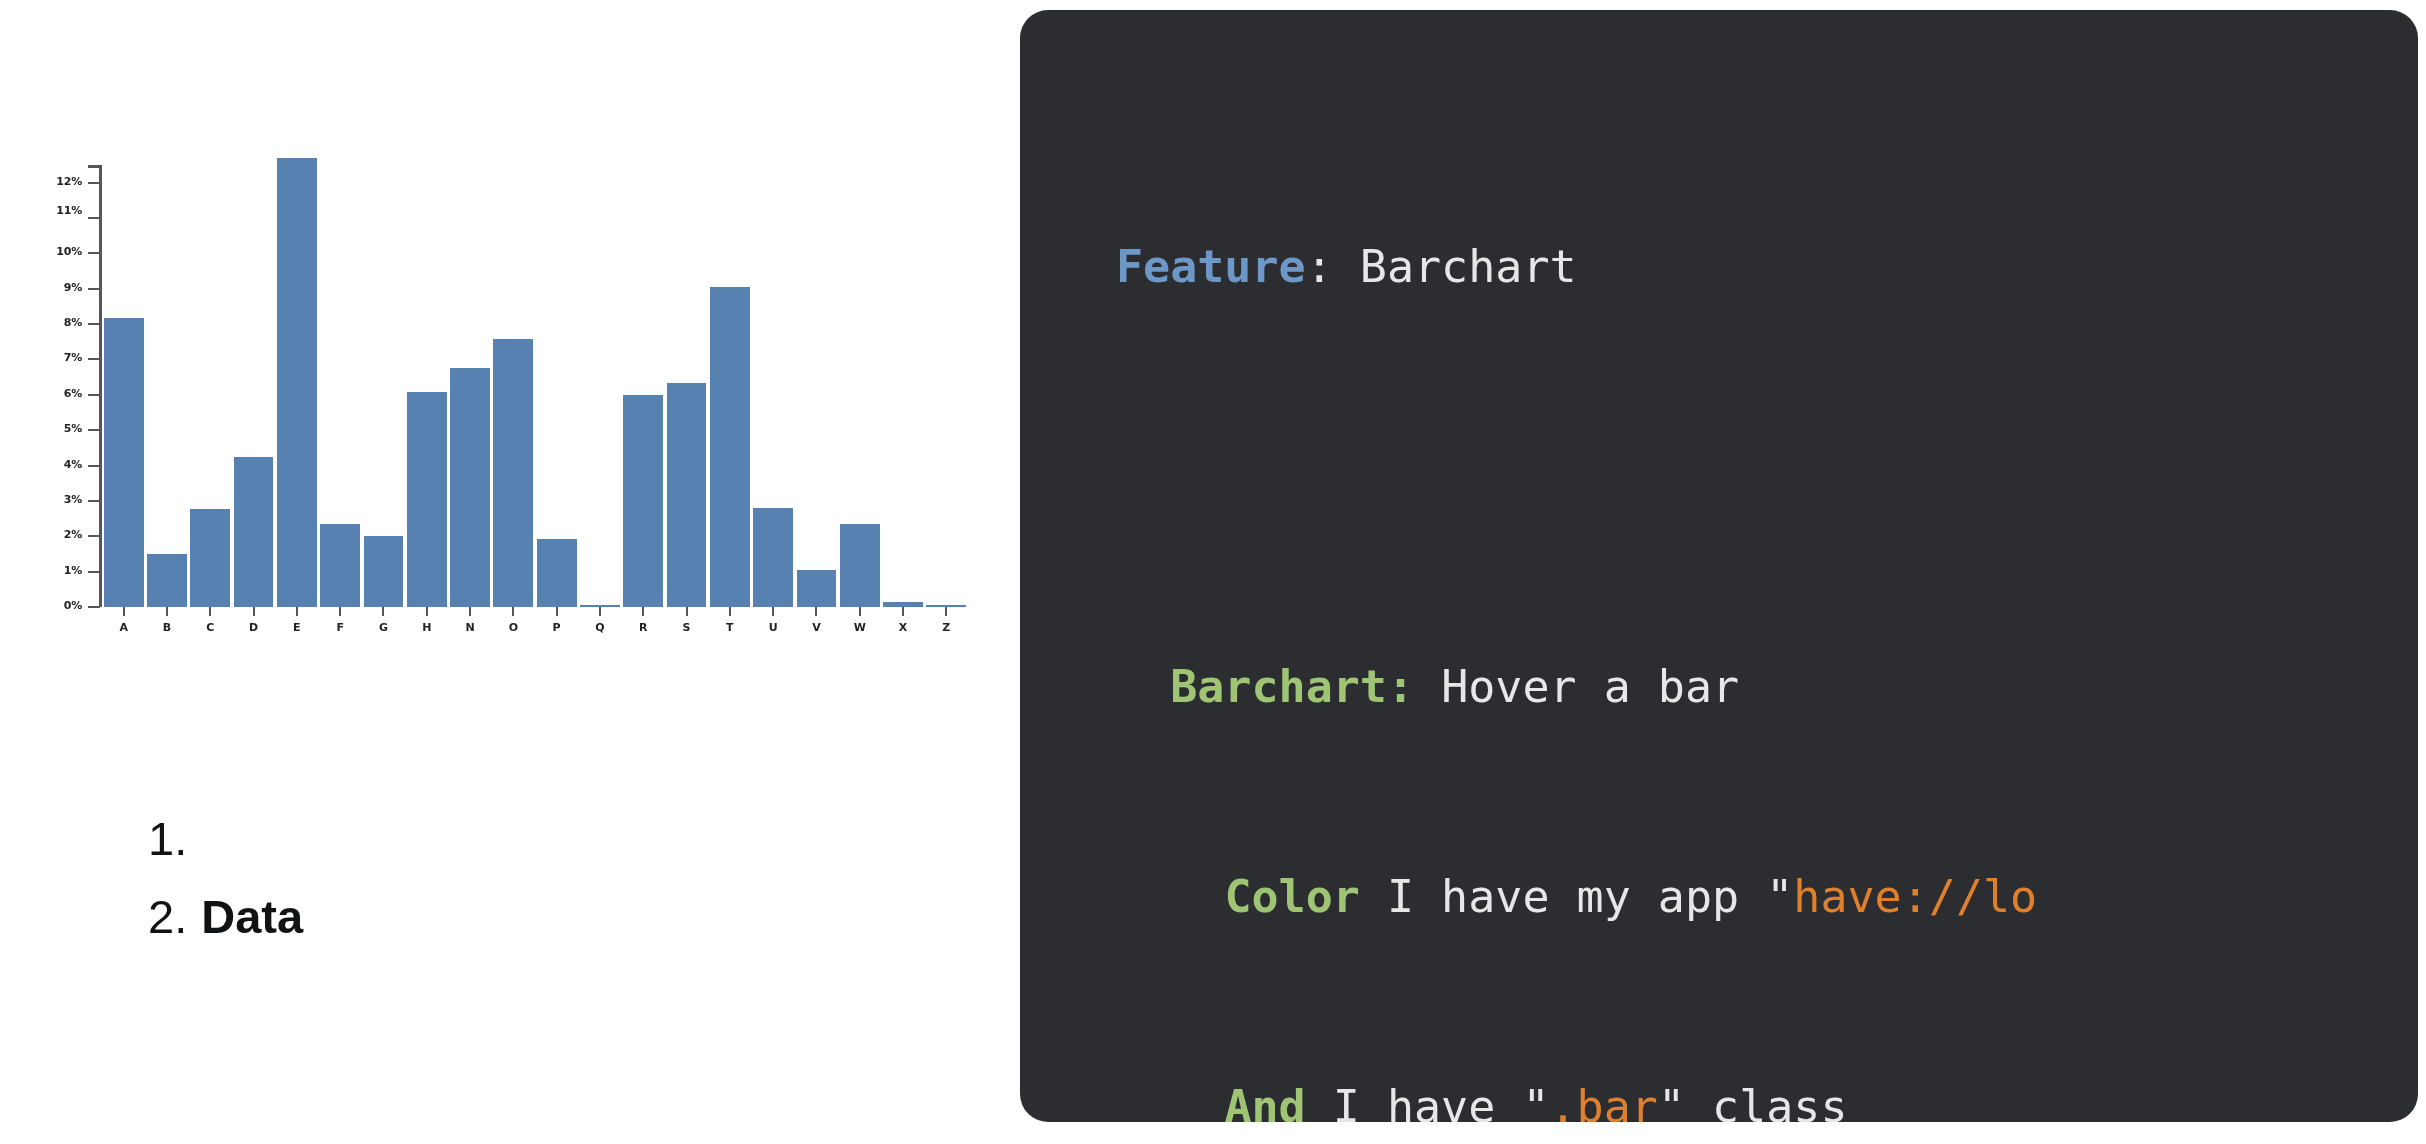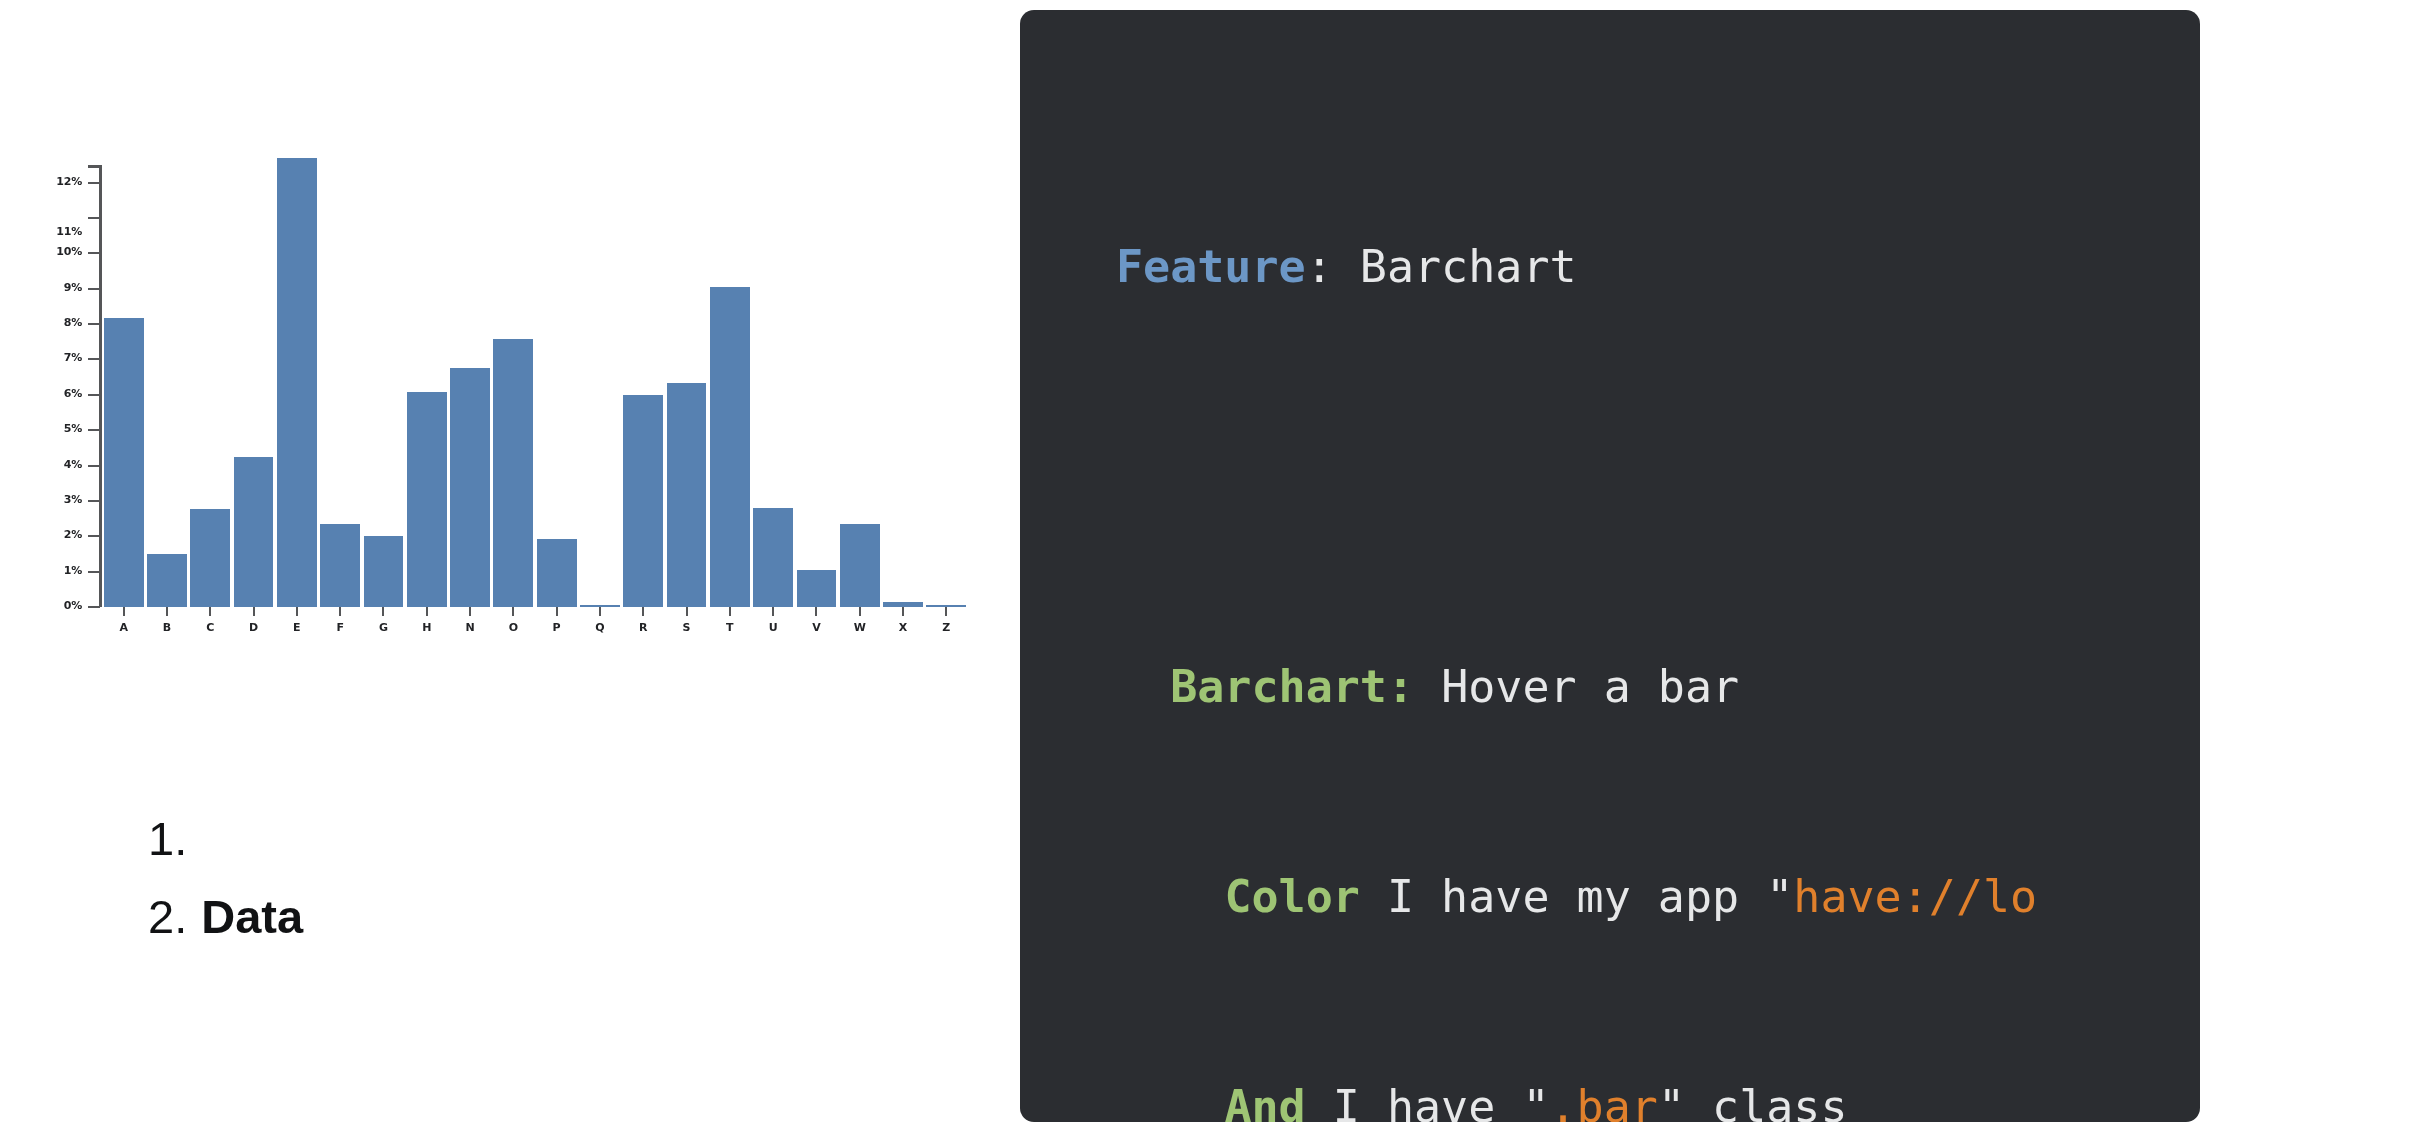--- a/index.html
+++ b/index.html
@@ -101,23 +101,23 @@
   .step-num {
     font-weight: 400;
     margin-right: 14px;
   }
   .step-text { font-weight: 700; }
 
   
   #code-panel {
     position: absolute;
     left: 1020px; top: 10px;
-    width: 1180px; height: 1112px;
+    width: 1398px; height: 1112px;
     background: #2b2d31;
-    border-radius: 14px;
+    border-radius: 28px;
     overflow: hidden;
     text-decoration: underline;
   }
   #code-inner {
     position: absolute;
     left: 96px; top: 82px;
     width: 1360px;
     font-family: "DejaVu Sans Mono", monospace;
     font-size: 45px;
     line-height: 70px;
@@ -139,21 +139,21 @@
 
   <div id="left-panel">
 
     <div id="chart-figure">
       <div id="y-axis-cap"></div>
       <div id="y-axis-line"></div>
       <div id="ytick-wrap">
           <div class="ytick" style="top: 61.68px;"></div>
           <div class="ytick-label" style="top: 54.68px; left: 18px;">12%</div>
           <div class="ytick" style="top: 97.04px;"></div>
-          <div class="ytick-label" style="top: 105px; left: 18px;">11%</div>
+          <div class="ytick-label" style="top: 84px; left: 18px;">11%</div>
           <div class="ytick" style="top: 132.4px;"></div>
           <div class="ytick-label" style="top: 125.4px; left: 18px;">10%</div>
           <div class="ytick" style="top: 167.76px;"></div>
           <div class="ytick-label" style="top: 160.76px; left: 18px;">9%</div>
           <div class="ytick" style="top: 203.12px;"></div>
           <div class="ytick-label" style="top: 196.12px; left: 18px;">8%</div>
           <div class="ytick" style="top: 238.48px;"></div>
           <div class="ytick-label" style="top: 231.48px; left: 18px;">7%</div>
           <div class="ytick" style="top: 273.84px;"></div>
           <div class="ytick-label" style="top: 266.84px; left: 18px;">6%</div>

